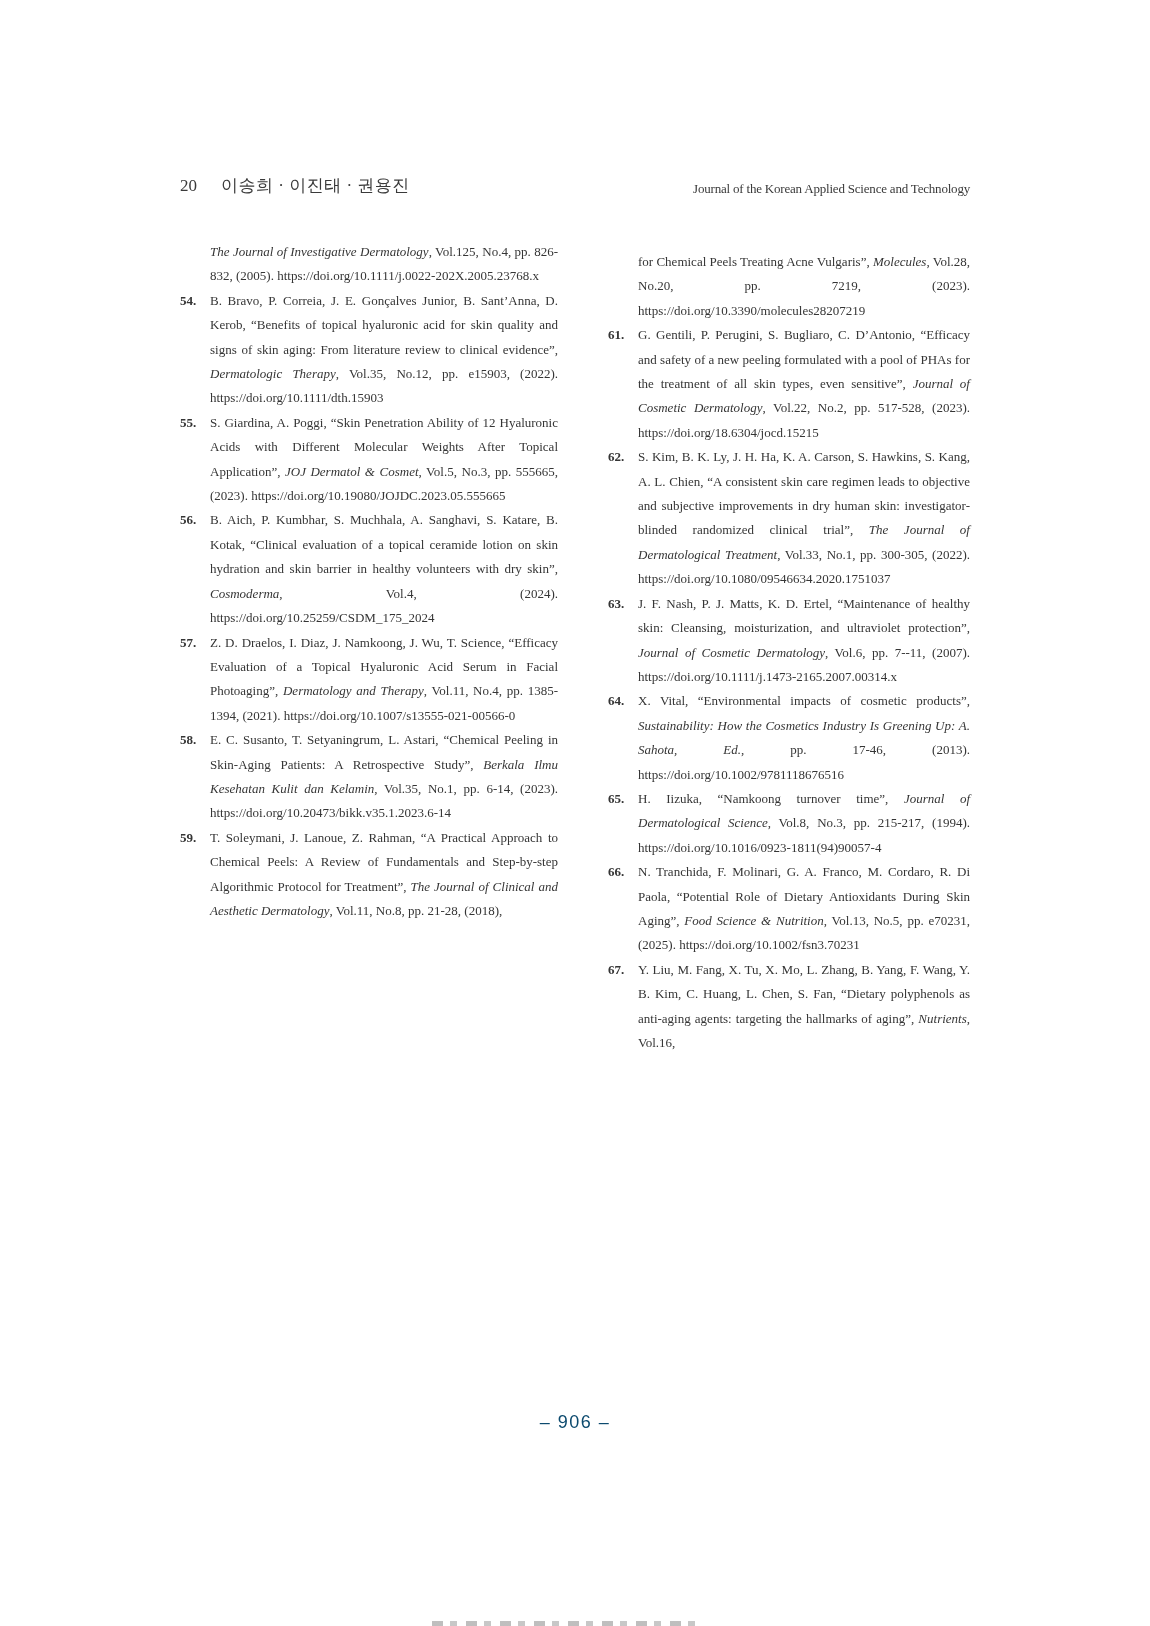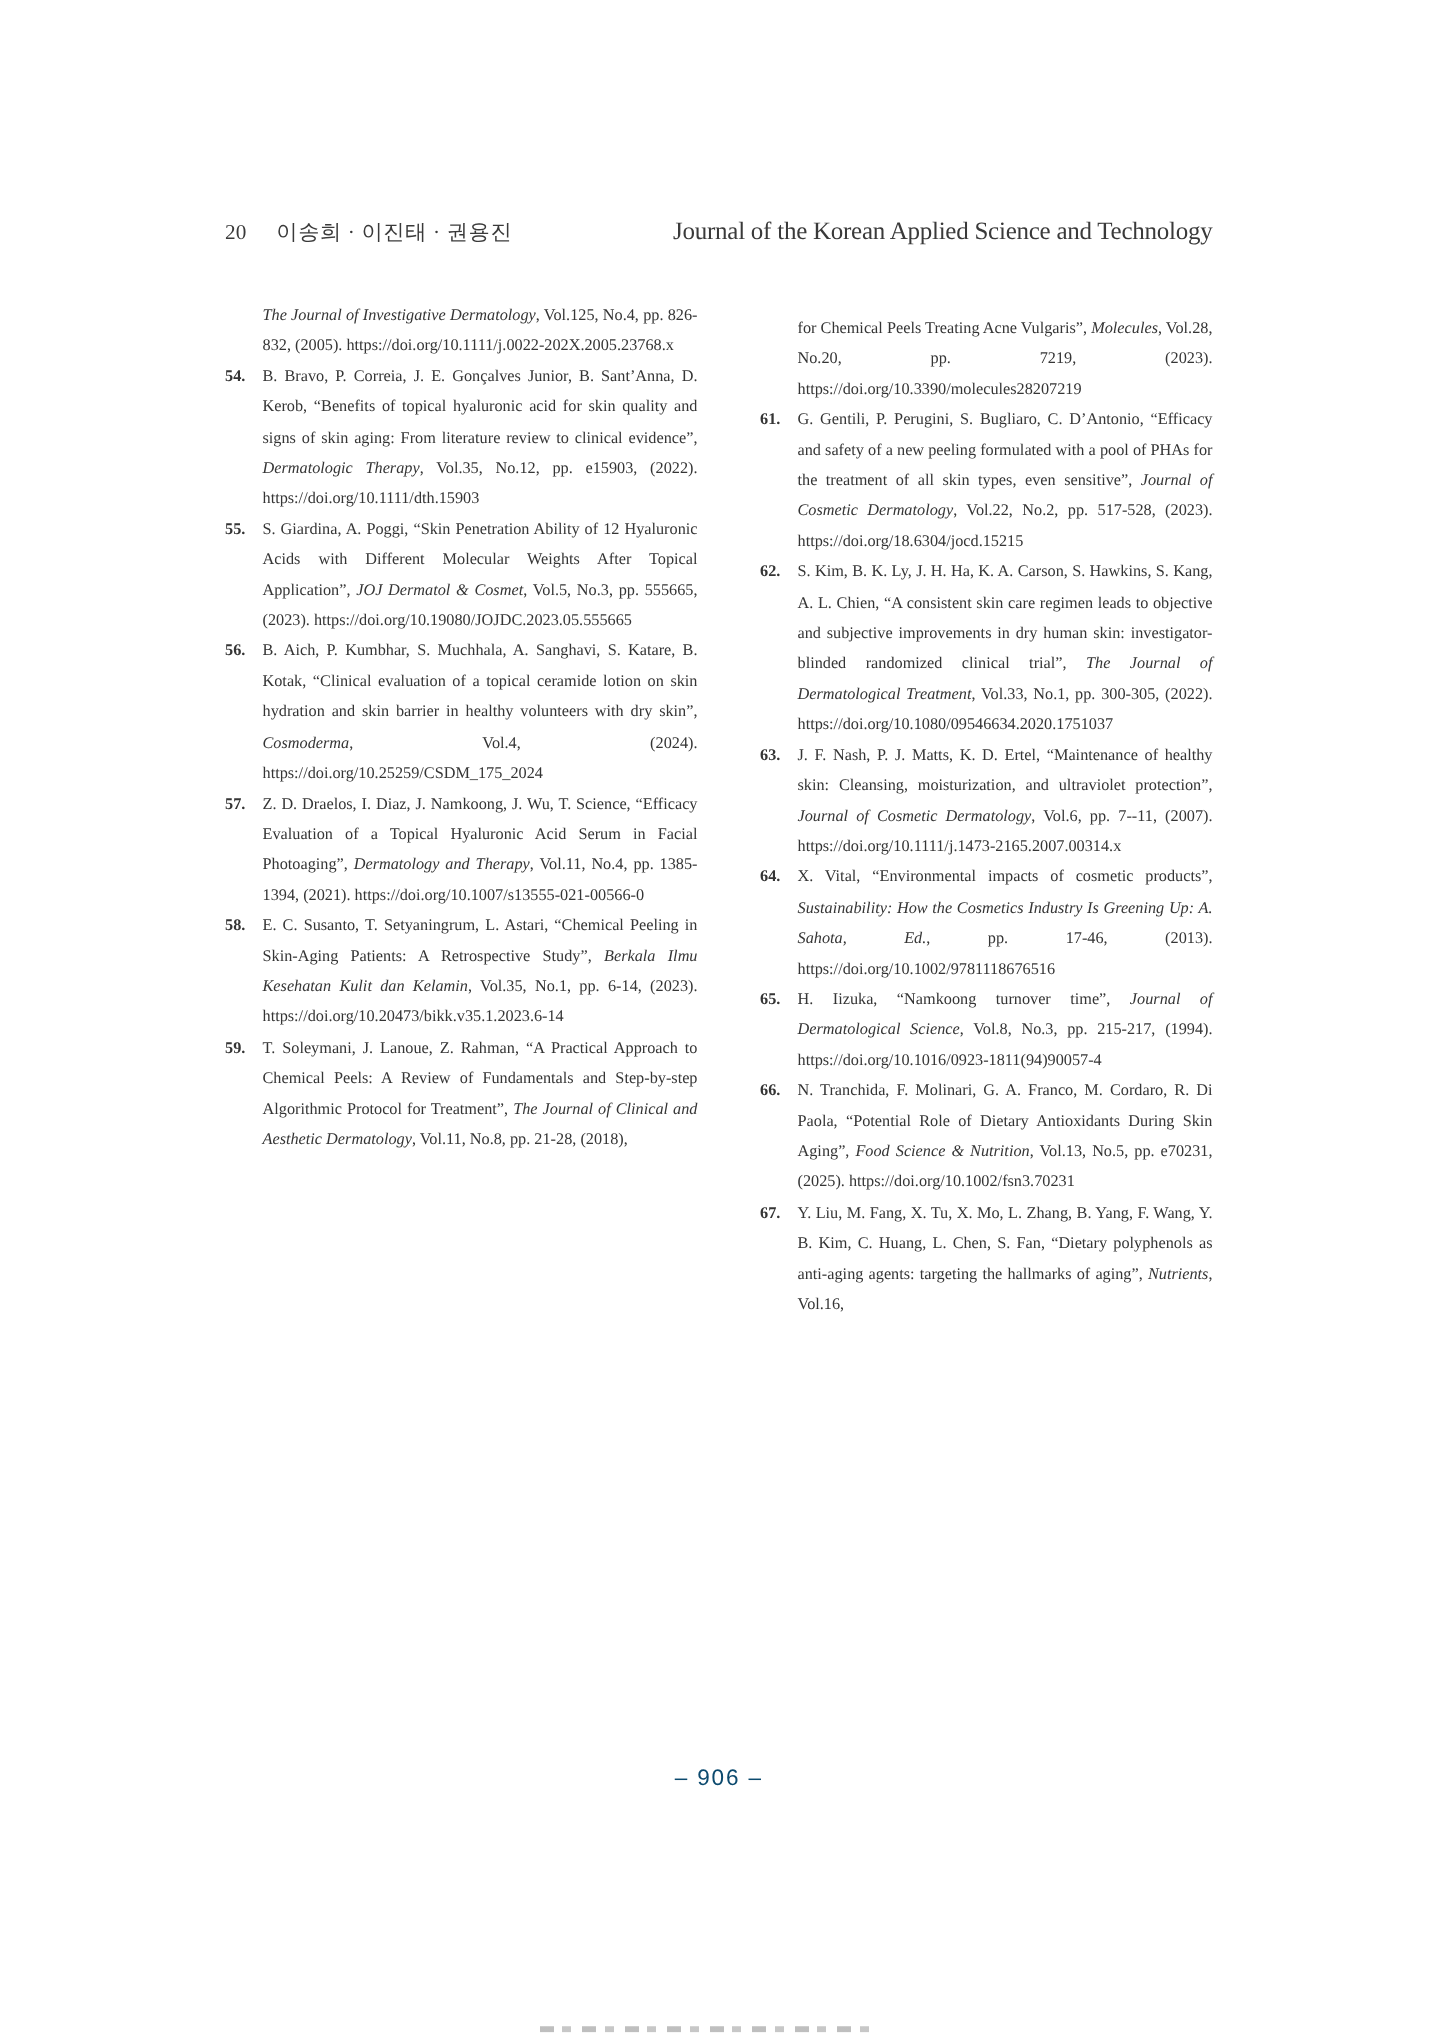--- a/index.html
+++ b/index.html
@@ -34,21 +34,21 @@
   .header-page-number {
     font-size: 17px;
     color: #3a3a3a;
   }
   .header-authors {
     font-size: 17px;
     letter-spacing: 0.5px;
     color: #3a3a3a;
   }
   .header-journal {
-    font-size: 20px;
+    font-size: 13px;
     color: #3a3a3a;
     letter-spacing: -0.2px;
   }
   .columns {
     position: absolute;
     top: 240px;
     left: 180px;
     display: flex;
     gap: 50px;
   }

